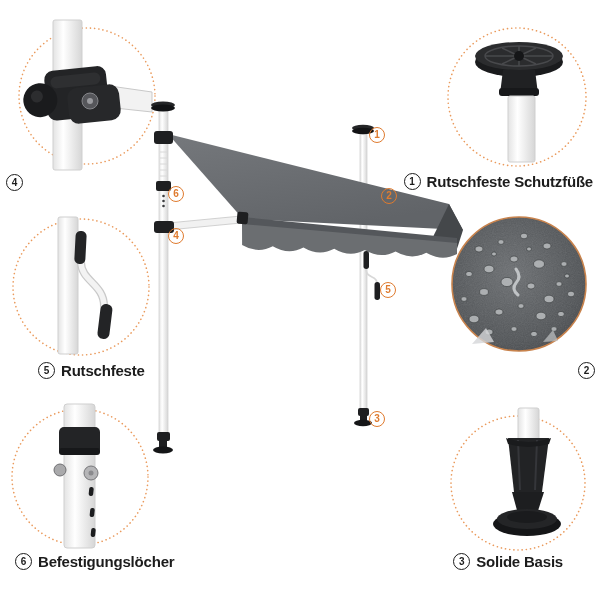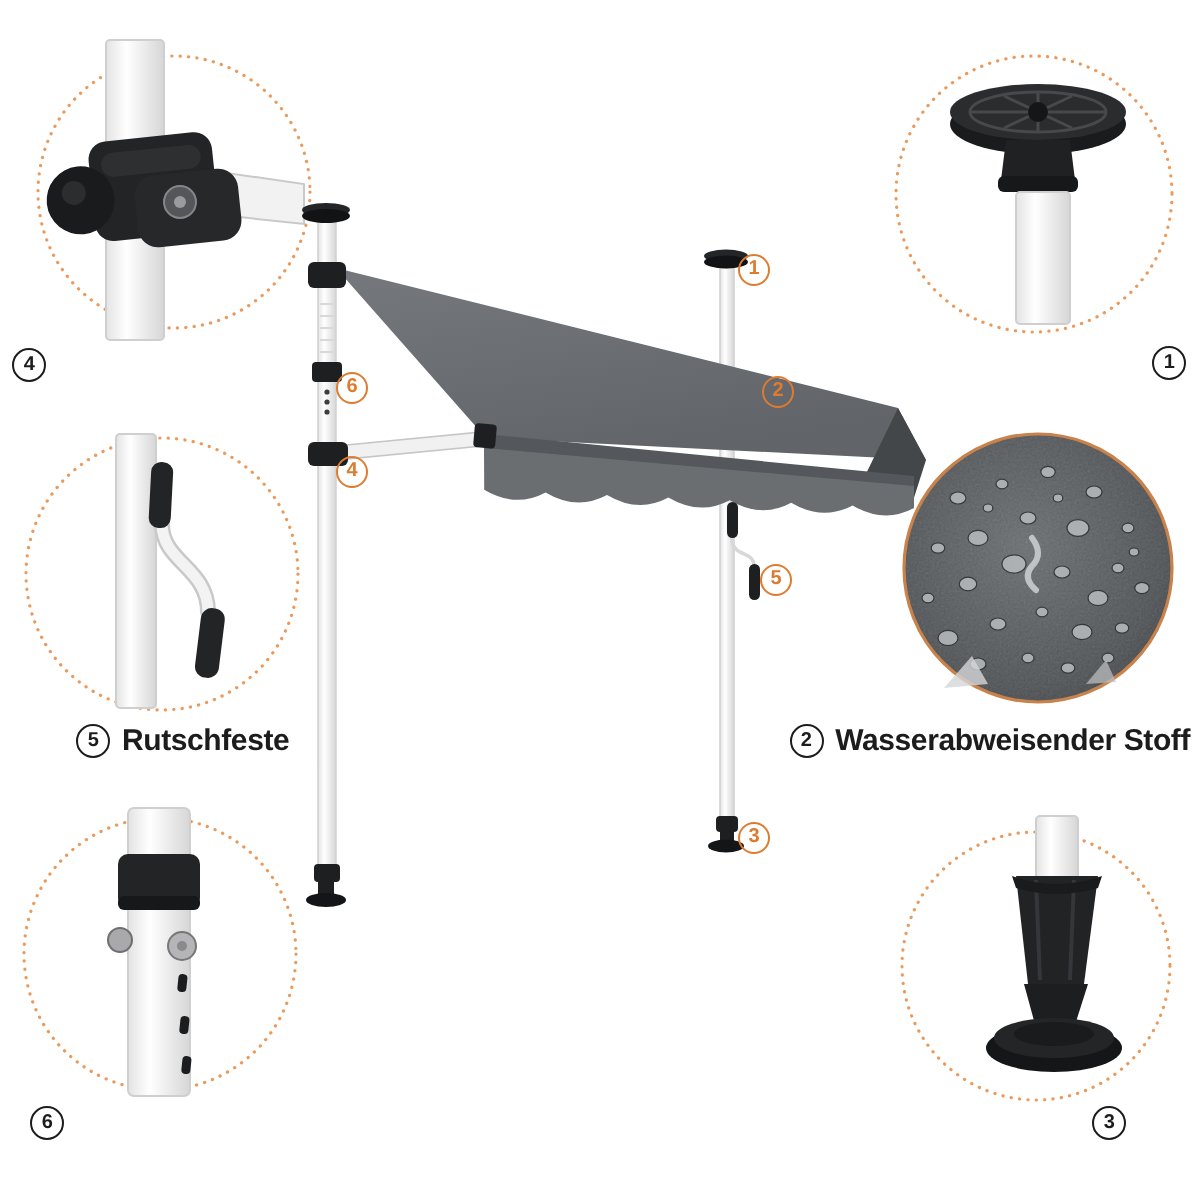--- a/index.html
+++ b/index.html
@@ -220,27 +220,29 @@
   </div>
 <div class="marker" style="left:168px;top:186px;">
     <span>6</span>
   </div>
 
 <div class="feature" style="left:6px;top:174px;">
   <span class="num-circle">4</span>
 </div>
 <div class="feature" style="right:7px;top:173px;">
   <span class="num-circle">1</span>
+  <span>Rutschfeste Schutzfüße</span>
 </div>
 <div class="feature" style="left:38px;top:362px;">
   <span class="num-circle">5</span>
   <span>Rutschfeste</span>
 </div>
 <div class="feature" style="right:5px;top:362px;">
   <span class="num-circle">2</span>
-  <span>Wasserabweisender Stoff</span>
 </div>
 <div class="feature" style="left:15px;top:553px;">
   <span class="num-circle">6</span>
+  <span>Befestigungslöcher</span>
 </div>
 <div class="feature" style="right:37px;top:553px;">
   <span class="num-circle">3</span>
+  <span>Solide Basis</span>
 </div>
 
 </body></html>

